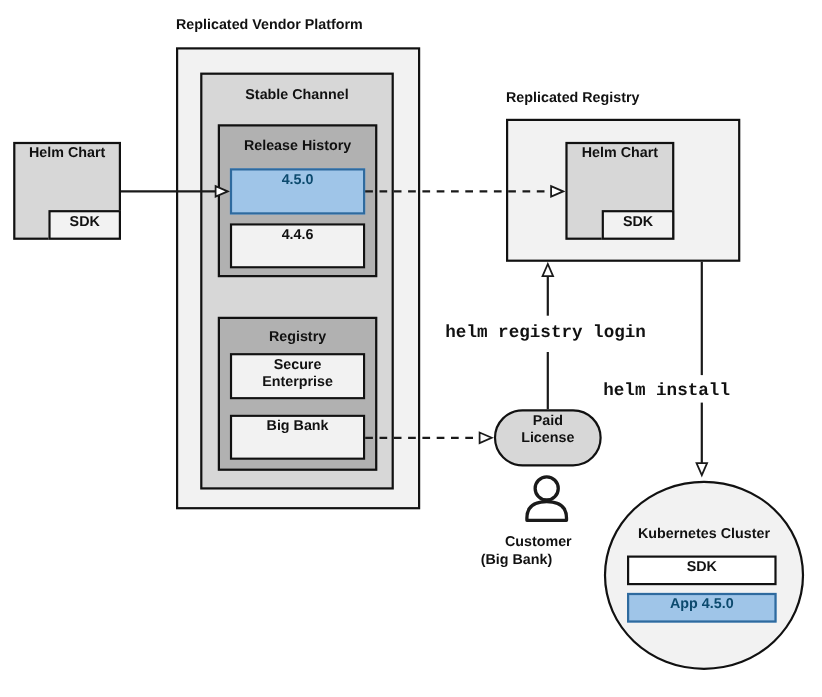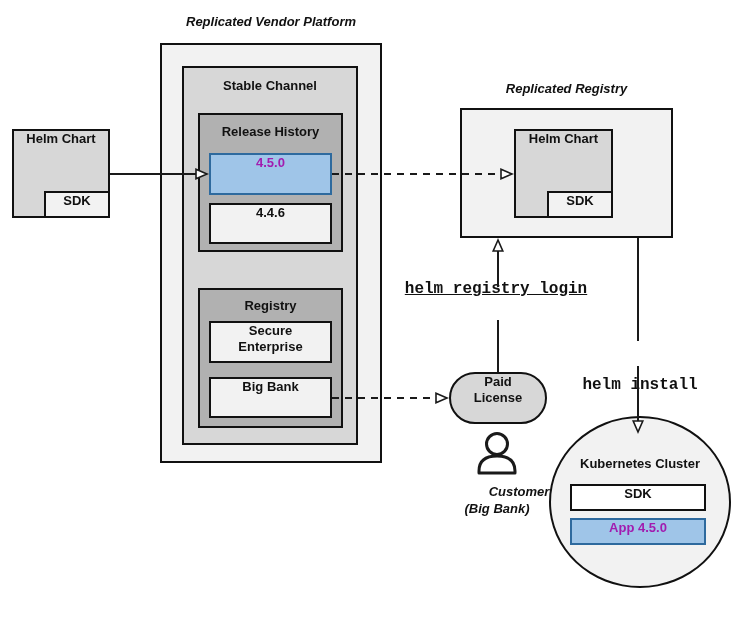--- a/index.html
+++ b/index.html
@@ -10,26 +10,26 @@
   .box { position:absolute; box-sizing:border-box; border:2px solid #111111; }
   .fill-lightest { background:#f2f2f2; }
   .fill-mid      { background:#d7d7d7; }
   .fill-dark     { background:#b1b1b1; }
   .fill-white    { background:#ffffff; }
   .lbl {
     font-weight:bold; font-size:13px; color:#111111; line-height:1.25;
     text-align:center;
   }
   .vcenter { display:flex; justify-content:center; }
-  .floating-title { position:absolute; text-align:center;font-style:italic; }
+  .floating-title { position:absolute; text-align:left; }
   .inner-title { position:absolute; left:0; right:0; text-align:center; }
   .highlight {
     background:#9fc5e8; border-color:#2e6a9e;
   }
-  .highlight .lbl, .highlight.lbl { color:#a21caf; }
+  .highlight .lbl, .highlight.lbl { color:#0c4a6e; }
   .cmd {
     position:absolute; font-family:"Liberation Mono","DejaVu Sans Mono",monospace;
     font-weight:bold; font-size:16px; color:#111111; text-align:center;
     white-space:nowrap;
   }
   #overlay { position:absolute; left:0; top:0; pointer-events:none; z-index:20; }
 </style>
 </head>
 <body>
 
@@ -84,24 +84,24 @@
     <span class="lbl">SDK</span>
   </div>
 
   <div class="box fill-mid vcenter" style="left:449px; top:372px; width:98px; height:52px;border-radius:26px;">
     <span class="lbl" style="width:60px;">Paid License</span>
   </div>
 
   <div class="floating-title lbl" style="left:459px; top:484px; width:120px;">Customer</div>
   <div class="floating-title lbl" style="left:437px; top:501px; width:120px;">(Big Bank)</div>
 
-  <div class="cmd" style="left:396px; top:280px; width:200px;text-decoration:underline;">helm registry login</div>
-  <div class="cmd" style="left:570px; top:346px; width:140px;margin-top:30px;">helm install</div>
+  <div class="cmd" style="left:396px; top:293px; width:200px;">helm registry login</div>
+  <div class="cmd" style="left:536px; top:346px; width:140px;">helm install</div>
 
-  <div class="box fill-lightest" style="left:549px; top:416px; width:182px; height:172px; border-radius:50%;">
+  <div class="box fill-lightest" style="left:549px; top:437px; width:182px; height:172px; border-radius:50%;">
     <div class="inner-title lbl" style="top:38px;">Kubernetes Cluster</div>
     <div class="box fill-white vcenter" style="left:19px; top:66px; width:136px; height:27px;">
       <span class="lbl">SDK</span>
     </div>
     <div class="box vcenter highlight" style="left:19px; top:100px; width:136px; height:27px;">
       <span class="lbl">App 4.5.0</span>
     </div>
   </div>
 
   <svg id="overlay" width="747" height="634" viewBox="0 0 747 634">

